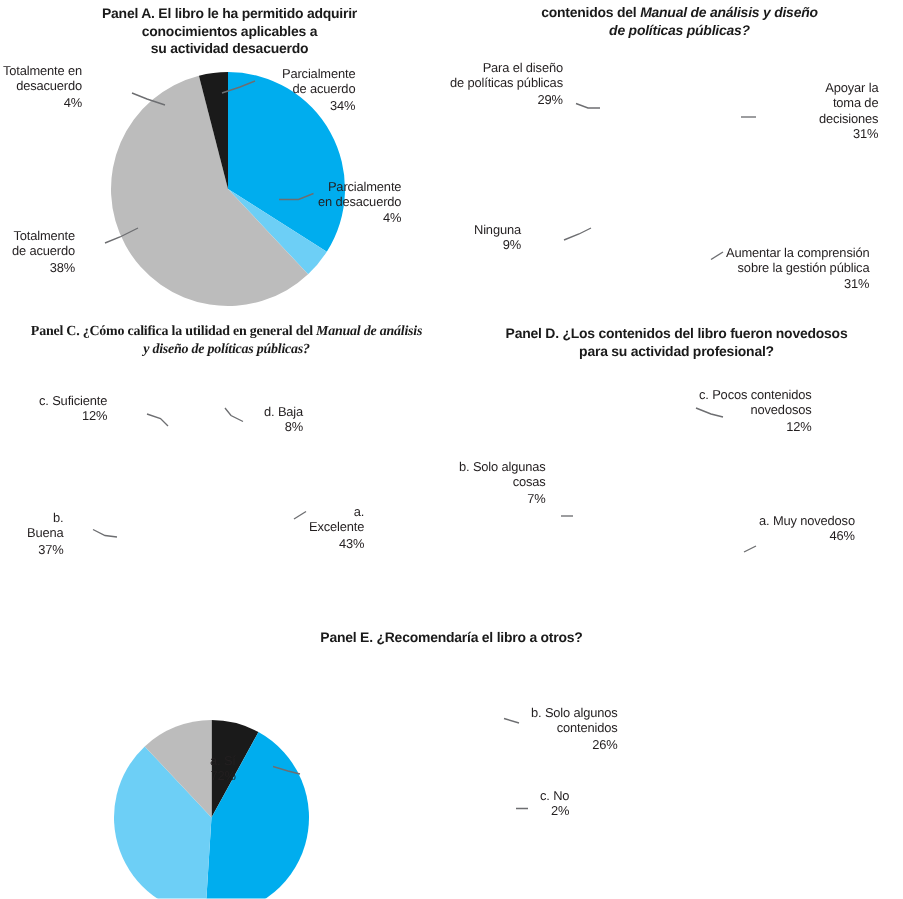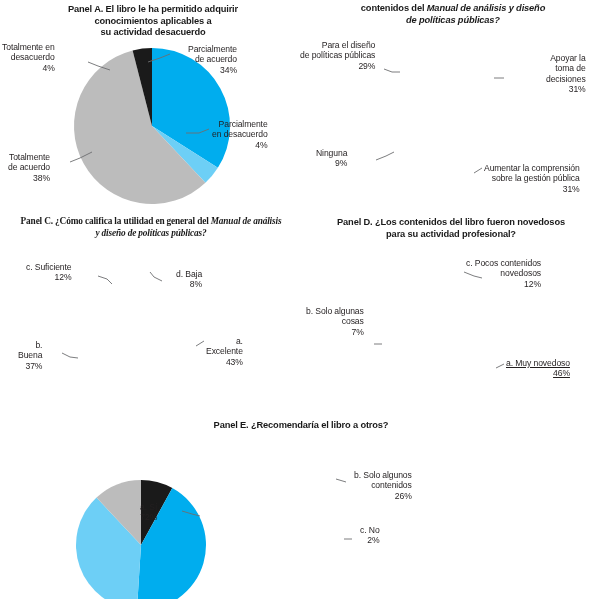--- a/index.html
+++ b/index.html
@@ -192,21 +192,21 @@
     </div>
     <div class="slice-label ta-r" style="left: 26px; top: 262px;">
       <div>c. Suficiente</div>
       <div>12%</div>
     </div>
     <div class="slice-label ta-l" style="left: 466px; top: 258px;">
       <div>c. Pocos contenidos</div>
       <div>novedosos</div>
       <div>12%</div>
     </div>
-    <div class="slice-label ta-l" style="left: 506px; top: 358px; text-decoration: underline;">
+    <div class="slice-label ta-l" style="left: 506px; top: 342px;">
       <div>a. Muy novedoso</div>
       <div>46%</div>
     </div>
     <div class="slice-label ta-r" style="left: 306px; top: 306px;">
       <div>b. Solo algunas</div>
       <div>cosas</div>
       <div>7%</div>
     </div>
     <div class="slice-label ta-l" style="left: 354px; top: 470px;">
       <div>b. Solo algunos</div>

